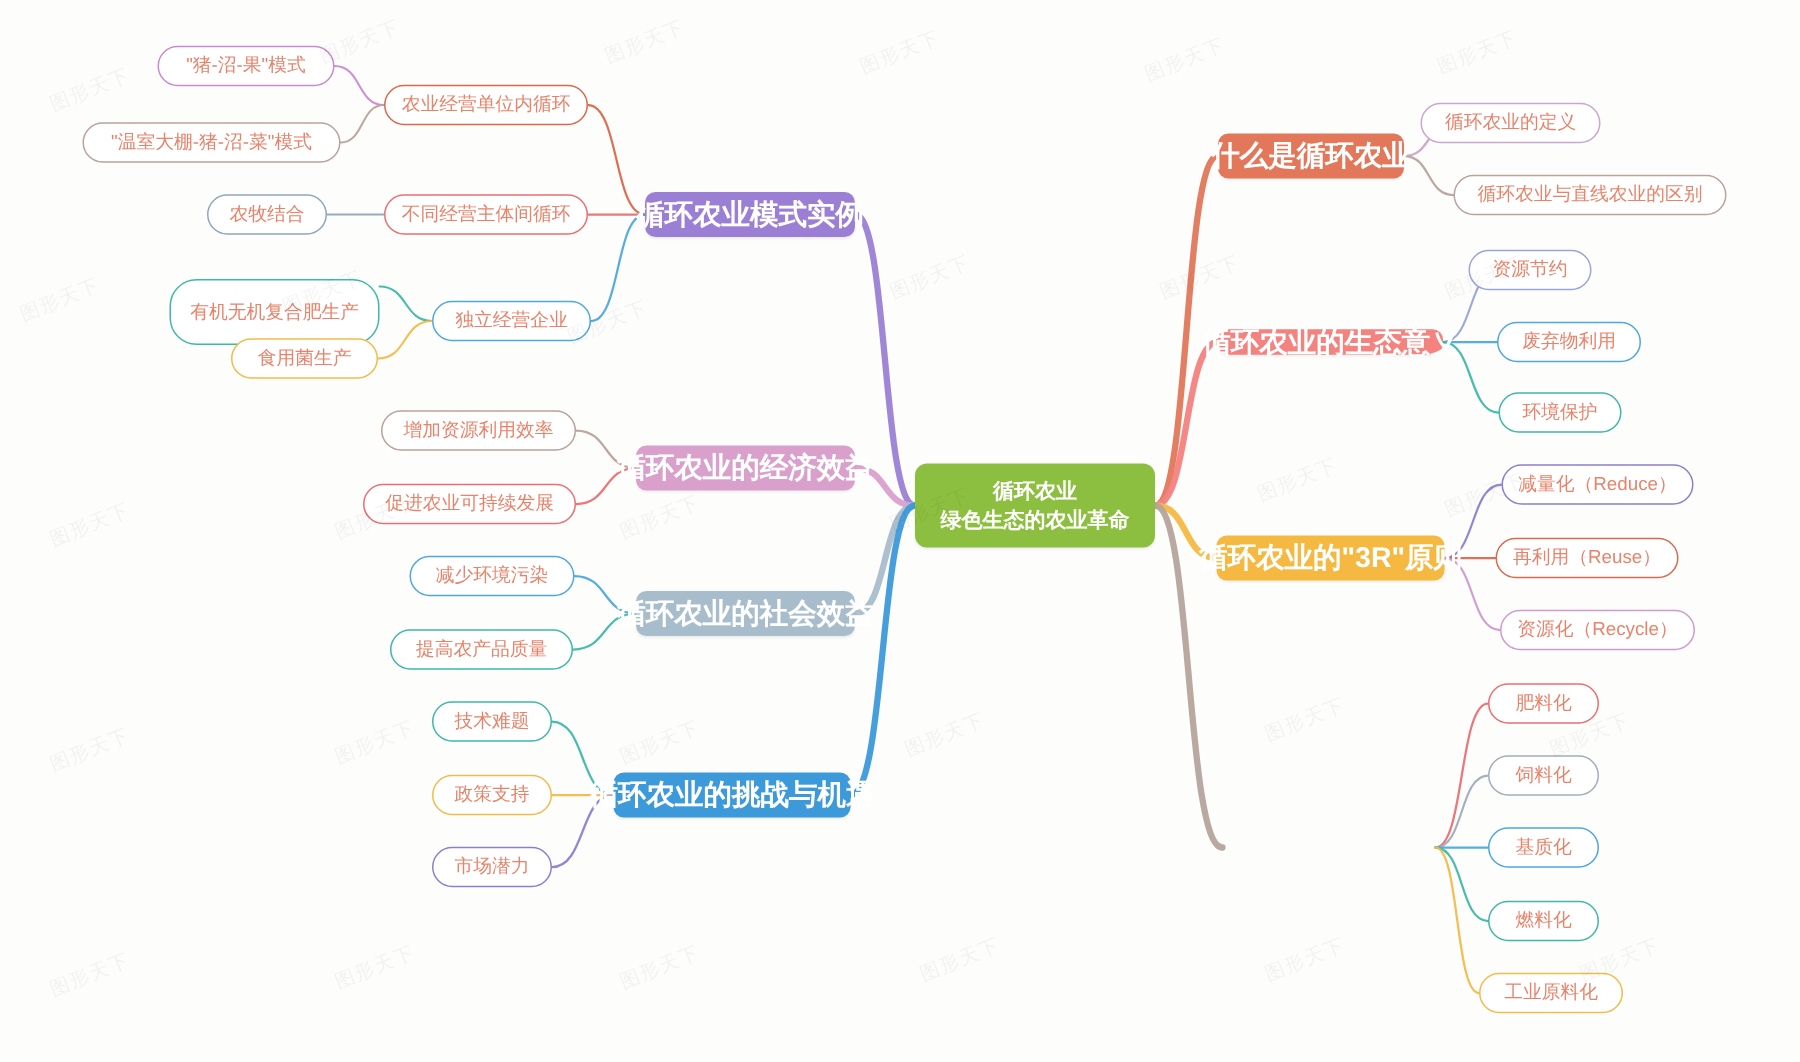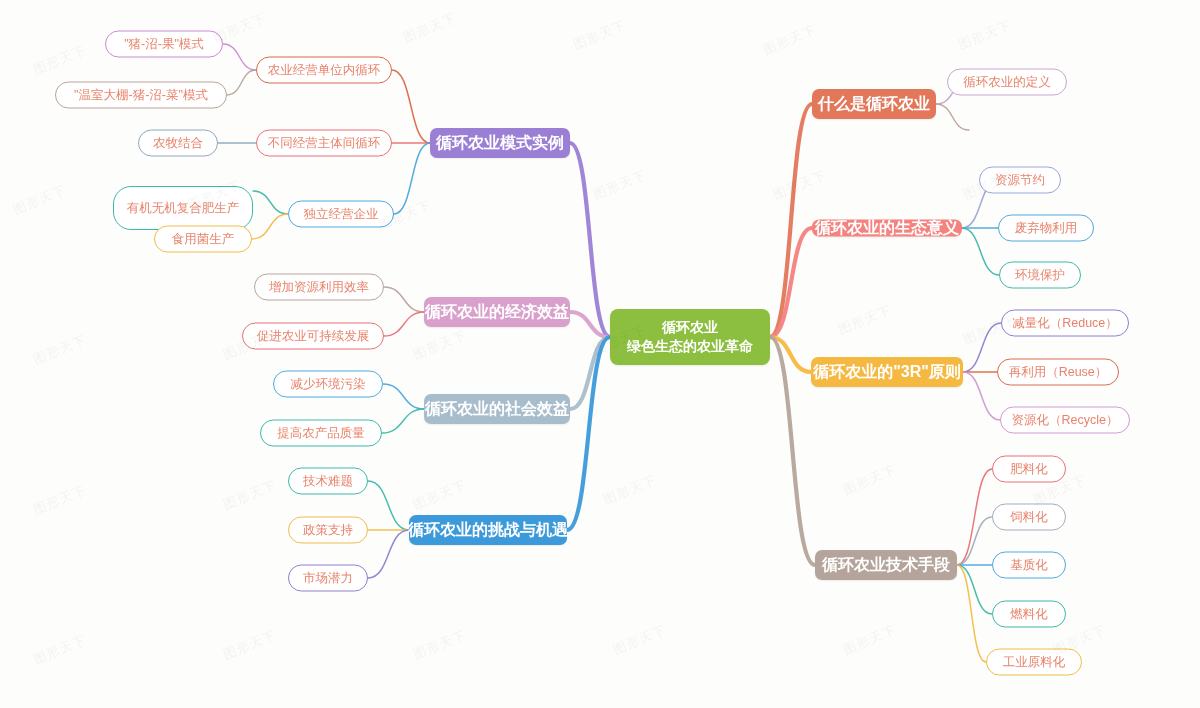--- a/index.html
+++ b/index.html
@@ -33,21 +33,21 @@
     text-align:center;
     flex-direction:column;
     box-shadow:0 1px 2px rgba(0,0,0,.08);
   }
   .root span{display:block;}
 
   
   .main{
     color:#ffffff;
     font-weight:bold;
-    font-size:16px;
+    font-size:19px;
     border-radius:7px;
     padding:7px 14px;
     box-shadow:0 1px 2px rgba(0,0,0,.07);
   }
 
   
   .leaf{
     background:#ffffff;
     font-size:12.5px;
     border-radius:18px;
@@ -114,20 +114,23 @@
 <div class="node root" style="left: 690px; top: 337px; width: 160px; height: 56px; background: rgb(140, 191, 63);">
       <span>循环农业</span>
       <span>绿色生态的农业革命</span>
     </div>
     <div class="node main" style="left: 874px; top: 104px; width: 124px; height: 30px; background: rgb(226, 119, 90);">
       <span>什么是循环农业</span>
     </div>
     <div class="node leaf mid" style="left: 1007px; top: 82px; width: 120px; height: 27px; border-color: rgb(201, 166, 207); color: rgb(232, 131, 106);">
       <span>循环农业的定义</span>
     </div>
+    <div class="node leaf mid" style="left: 1060px; top: 130px; width: 182px; height: 27px; border-color: rgb(185, 163, 155); color: rgb(232, 131, 106);">
+      <span>循环农业与直线农业的区别</span>
+    </div>
     <div class="node main" style="left: 887px; top: 228px; width: 150px; height: 17px; background: rgb(244, 130, 127);">
       <span>循环农业的生态意义</span>
     </div>
     <div class="node leaf mid" style="left: 1020px; top: 180px; width: 82px; height: 27px; border-color: rgb(154, 166, 212); color: rgb(232, 131, 106);">
       <span>资源节约</span>
     </div>
     <div class="node leaf mid" style="left: 1046px; top: 228px; width: 96px; height: 27px; border-color: rgb(78, 168, 222); color: rgb(232, 131, 106);">
       <span>废弃物利用</span>
     </div>
     <div class="node leaf mid" style="left: 1040px; top: 275px; width: 82px; height: 27px; border-color: rgb(63, 184, 168); color: rgb(232, 131, 106);">
@@ -137,23 +140,20 @@
       <span>循环农业的"3R"原则</span>
     </div>
     <div class="node leaf mid" style="left: 1065px; top: 323px; width: 128px; height: 27px; border-color: rgb(141, 127, 208); color: rgb(232, 131, 106);">
       <span>减量化（Reduce）</span>
     </div>
     <div class="node leaf mid" style="left: 1058px; top: 372px; width: 122px; height: 27px; border-color: rgb(217, 106, 79); color: rgb(232, 131, 106);">
       <span>再利用（Reuse）</span>
     </div>
     <div class="node leaf mid" style="left: 1065px; top: 420px; width: 130px; height: 27px; border-color: rgb(207, 154, 208); color: rgb(232, 131, 106);">
       <span>资源化（Recycle）</span>
-    </div>
-    <div class="node main" style="left: 886px; top: 565px; width: 142px; height: 30px; background: rgb(181, 164, 155);">
-      <span>循环农业技术手段</span>
     </div>
     <div class="node leaf mid" style="left: 1029px; top: 469px; width: 74px; height: 27px; border-color: rgb(234, 111, 116); color: rgb(232, 131, 106);">
       <span>肥料化</span>
     </div>
     <div class="node leaf mid" style="left: 1029px; top: 517px; width: 74px; height: 27px; border-color: rgb(162, 173, 187); color: rgb(232, 131, 106);">
       <span>饲料化</span>
     </div>
     <div class="node leaf mid" style="left: 1029px; top: 565px; width: 74px; height: 27px; border-color: rgb(78, 168, 222); color: rgb(232, 131, 106);">
       <span>基质化</span>
     </div>

